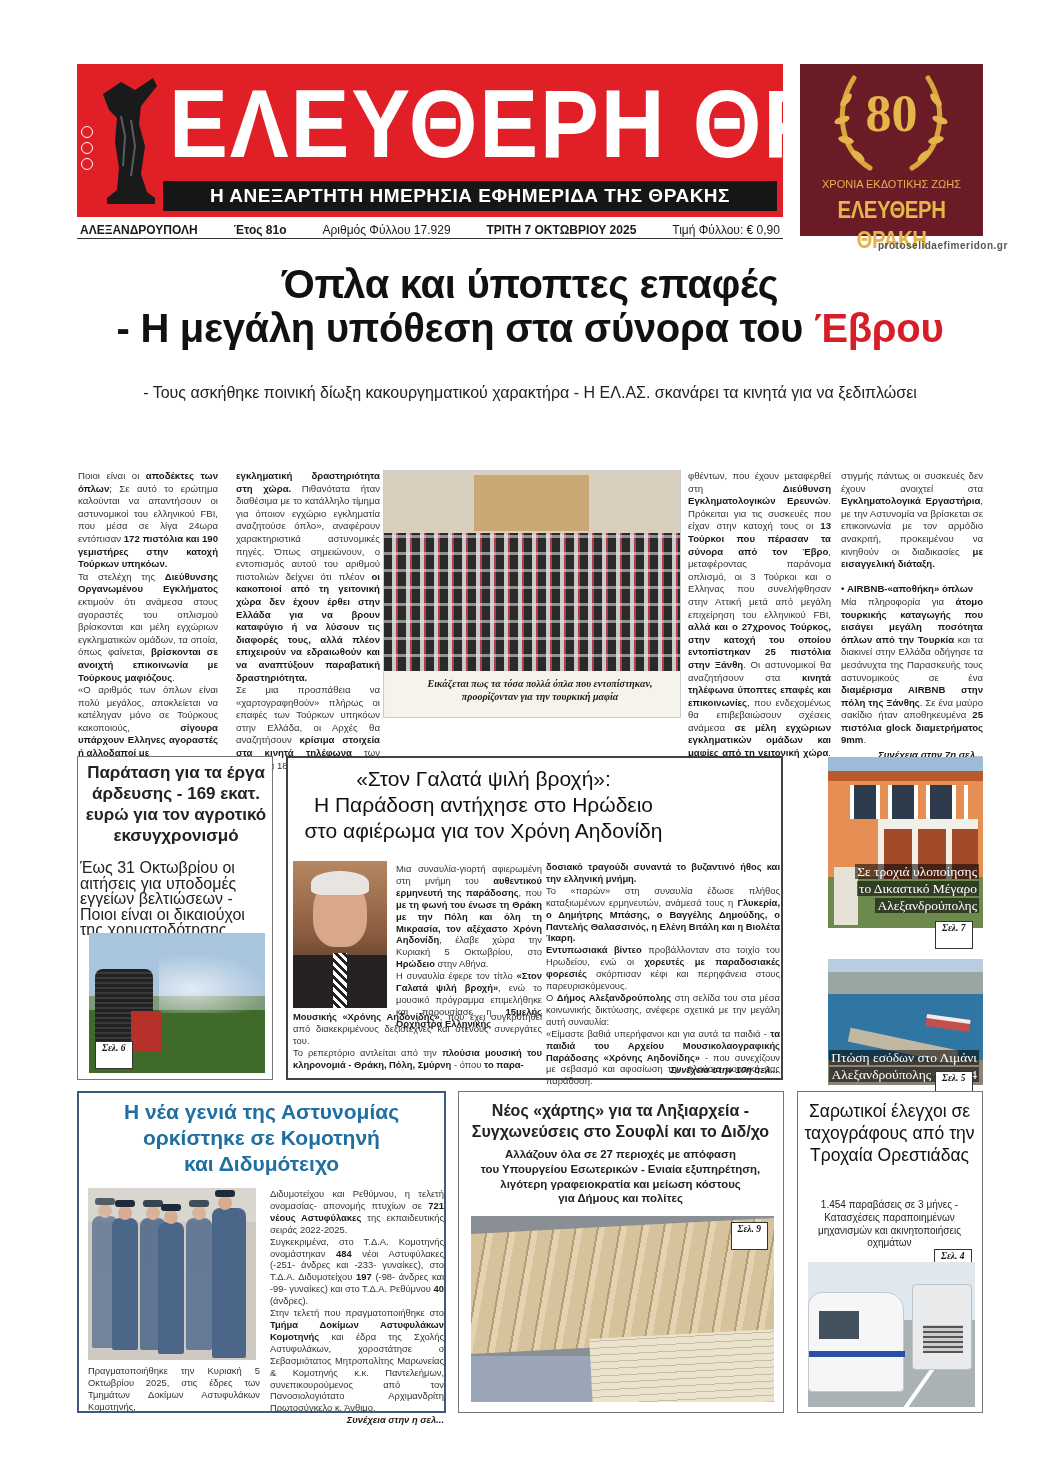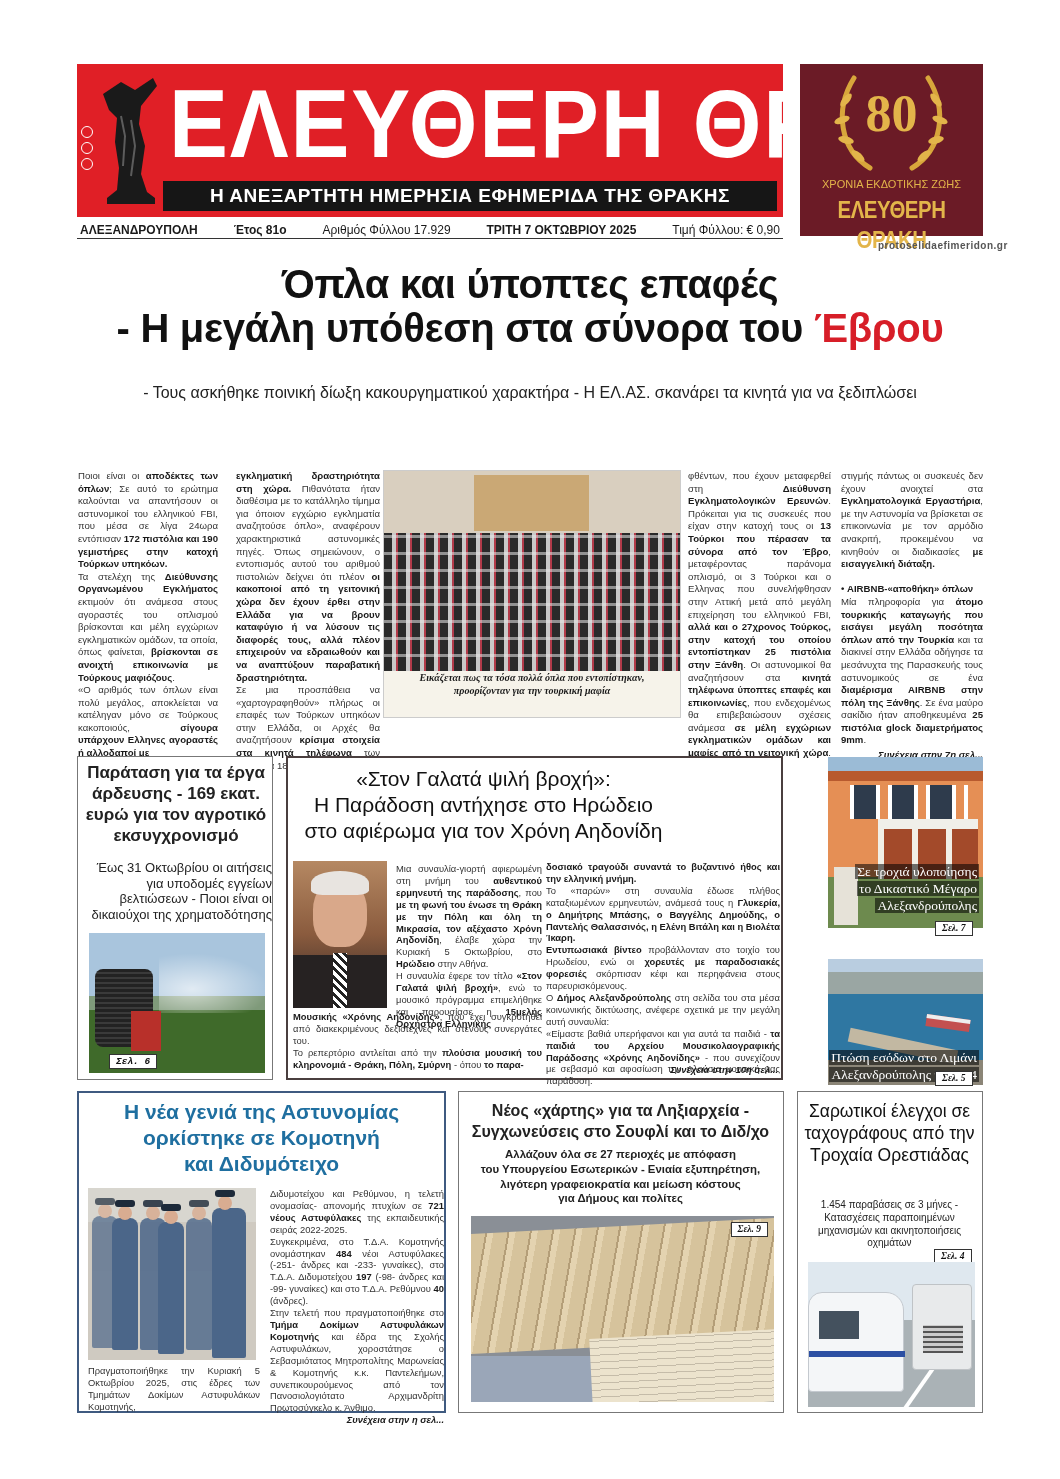--- a/index.html
+++ b/index.html
@@ -47,37 +47,37 @@
   .cont { font-weight: bold; font-style: italic; text-align: right; color: #1a1a1a; }
 
   .lead-photo { position: absolute; left: 383px; top: 470px; width: 298px; height: 248px; border: 1px solid #ccc; background: #f5f0e8; overflow: hidden; }
   .lead-photo .floor { position: absolute; left: 0; top: 0; width: 100%; height: 62px; background: #d9cfbf; }
   .lead-photo .table { position: absolute; left: 90px; top: 4px; width: 115px; height: 56px; background: #caa875; }
   .lead-photo .guns { position: absolute; left: 0; top: 62px; width: 100%; height: 138px;
     background: repeating-linear-gradient(90deg, #2a2a2a 0 8px, #c9c9c9 8px 12px, #b23b4a 12px 14px),
                 repeating-linear-gradient(0deg, rgba(255,255,255,0.3) 0 2px, transparent 2px 16px); }
   .lead-photo .gunrows { position: absolute; left: 0; top: 62px; width: 100%; height: 138px;
     background: repeating-linear-gradient(0deg, transparent 0 14px, rgba(230,230,230,0.55) 14px 17px); }
-  .lead-photo .caption { position: absolute; left: 0; top: 200px; width: 100%; height: 48px; background: #f6f3ea;
-    font-family: "Liberation Serif", serif; font-style: italic; font-weight: bold; font-size: 10px; line-height: 13px; text-align: center; padding-top: 0; }
+  .lead-photo .caption { position: absolute; left: 8px; top: 200px; width: 100%; height: 48px; background: #f6f3ea;
+    font-family: "Liberation Serif", serif; font-style: italic; font-weight: bold; font-size: 10px; line-height: 13px; text-align: center; padding-top: 6px; }
 
   
   .box { position: absolute; border: 1.5px solid #777; background: #fff; }
   .box-irr { left: 77px; top: 756px; width: 196px; height: 324px; }
   .box-irr .title { position: absolute; left: 4px; top: 5px; width: 188px; text-align: center; font-size: 17px; line-height: 21px; font-weight: bold; color: #222; }
-  .box-irr .sub { position: absolute; left: 2px; top: 103px; width: 192px; text-align: right; font-size: 13px; line-height: 15.5px; color: #222; }
+  .box-irr .sub { position: absolute; left: 2px; top: 103px; width: 192px; text-align: left; font-size: 16px; line-height: 15.5px; color: #222; }
   .box-irr .photo { position: absolute; left: 11px; top: 176px; width: 176px; height: 140px; overflow: hidden;
     background: linear-gradient(180deg, #a9c5dd 0 45%, #7f9a7a 45% 55%, #3f6a2a 55% 100%); }
   .reel { position: absolute; left: 6px; top: 36px; width: 58px; height: 78px; border-radius: 8px;
     background: repeating-linear-gradient(0deg, #222 0 3px, #3a3a3a 3px 5px); }
   .reel-frame { position: absolute; left: 42px; top: 78px; width: 30px; height: 40px; background: #b8302a; }
   .spray { position: absolute; left: 70px; top: 20px; width: 110px; height: 60px; background: radial-gradient(ellipse at 30% 60%, rgba(255,255,255,0.65), rgba(255,255,255,0) 70%); }
 
   .sel-tag { position: absolute; background: #fff; border: 1px solid #333; font-family: "Liberation Serif", serif; font-style: italic;
-    font-weight: bold; font-size: 9.5px; line-height: 13px; height: 15px; padding: 0 6px; color: #111; }
+    font-weight: bold; font-size: 9.5px; line-height: 13px; height: 28px; padding: 0 6px; color: #111; }
 
   .box-music { left: 286px; top: 756px; width: 497px; height: 324px; border: 2px solid #4a3f3f; }
   .box-music .title { position: absolute; left: 0; top: 8px; width: 391px; text-align: center; font-size: 21px; line-height: 26px; color: #111; }
   .box-music .portrait { position: absolute; left: 5px; top: 103px; width: 94px; height: 147px; overflow: hidden;
     background: linear-gradient(180deg, #b58862 0%, #8a5b3e 50%, #2d2626 100%); }
   .portrait .face { position: absolute; left: 20px; top: 18px; width: 54px; height: 68px; border-radius: 45% 45% 40% 40%; background: #d9a88a; }
   .portrait .hair { position: absolute; left: 18px; top: 10px; width: 58px; height: 24px; border-radius: 50% 50% 20% 20%; background: #e8e4e0; }
   .portrait .suit { position: absolute; left: 0; top: 94px; width: 94px; height: 60px; background: #262222; }
   .portrait .tie { position: absolute; left: 40px; top: 92px; width: 14px; height: 55px; background: repeating-linear-gradient(45deg, #fff 0 3px, #222 3px 6px); }
   .box-music .m1 { position: absolute; left: 108px; top: 105px; width: 146px; font-size: 9.4px; line-height: 11.9px; text-align: justify; color: #333; }
@@ -209,21 +209,21 @@
   <div class="cont" style="margin-top:2px">Συνέχεια στην 7η σελ...</div>
 </div>
 
 <div class="box box-irr">
   <div class="title">Παράταση για τα έργα άρδευσης - 169 εκατ. ευρώ για τον αγροτικό εκσυγχρονισμό</div>
   <div class="sub">Έως 31 Οκτωβρίου οι αιτήσεις για υποδομές εγγείων βελτιώσεων - Ποιοι είναι οι δικαιούχοι της χρηματοδότησης</div>
   <div class="photo">
     <div class="spray"></div>
     <div class="reel"></div>
     <div class="reel-frame"></div>
-    <div class="sel-tag" style="left:20px; bottom:4px;font-family:Liberation Mono, monospace;">Σελ. 6</div>
+    <div class="sel-tag" style="left:6px; bottom:4px;">Σελ. 6</div>
   </div>
 </div>
 
 <div class="box box-music">
   <div class="title">
     <div>«Στον Γαλατά ψιλή βροχή»:</div>
     <div>Η Παράδοση αντήχησε στο Ηρώδειο</div>
     <div>στο αφιέρωμα για τον Χρόνη Αηδονίδη</div>
   </div>
   <div class="portrait">

